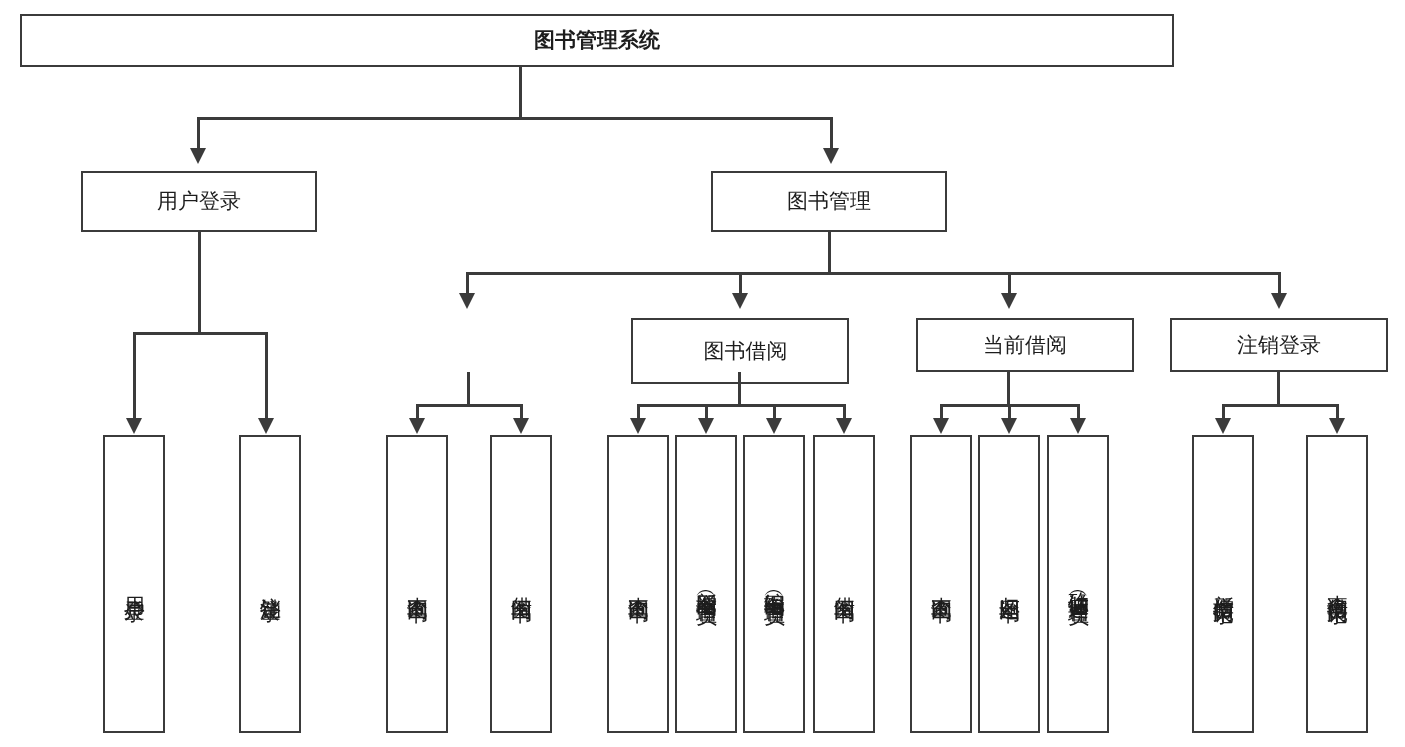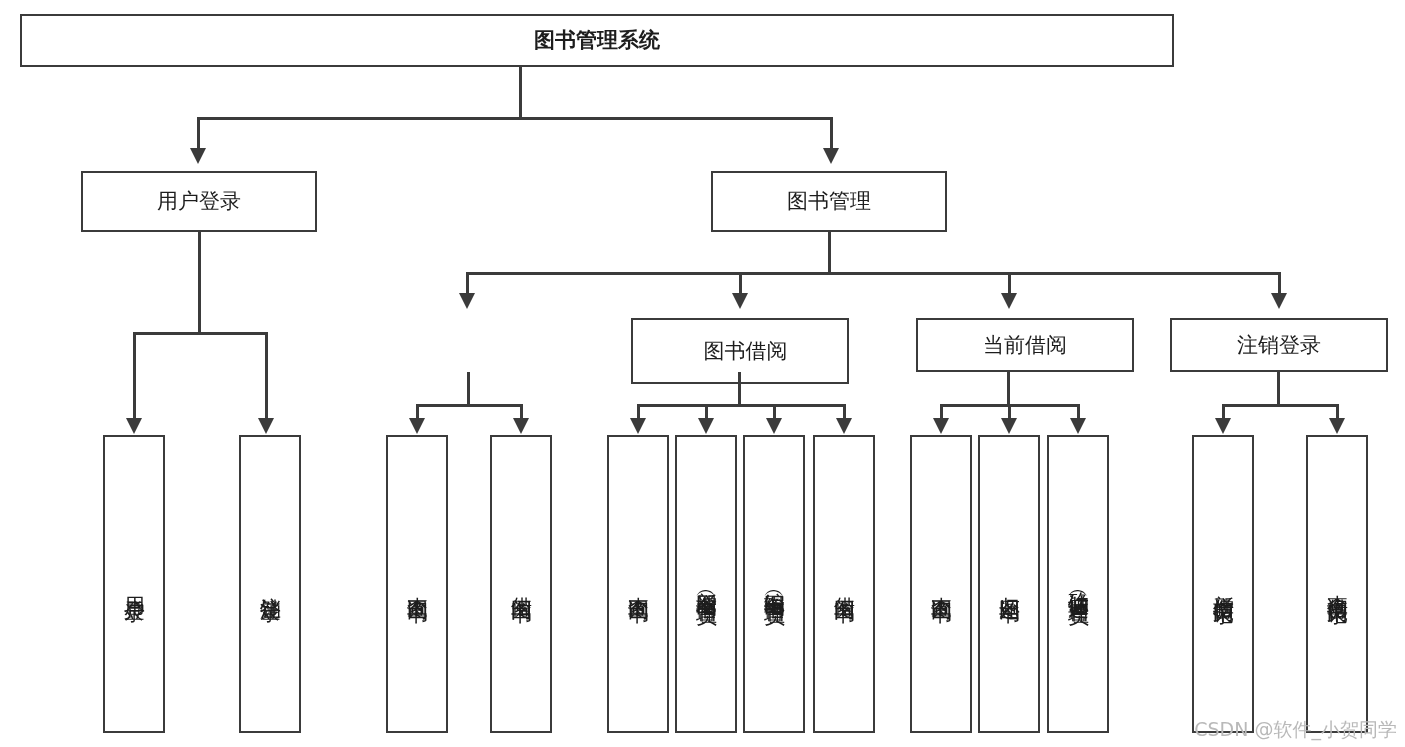--- a/index.html
+++ b/index.html
@@ -200,15 +200,14 @@
     <span class="vtext">确认归还（管理员）</span>
   </div>
 
   <div class="node leaf" style="left:1192px;top:435px;width:62px;height:298px;">
     <span class="vtext">新增借阅记录</span>
   </div>
   <div class="node leaf" style="left:1306px;top:435px;width:62px;height:298px;">
     <span class="vtext">查询借阅记录</span>
   </div>
 
-  <div id="watermark">CSDN @软件_小贺同学</div>
 
 </div>
 
 </body></html>

